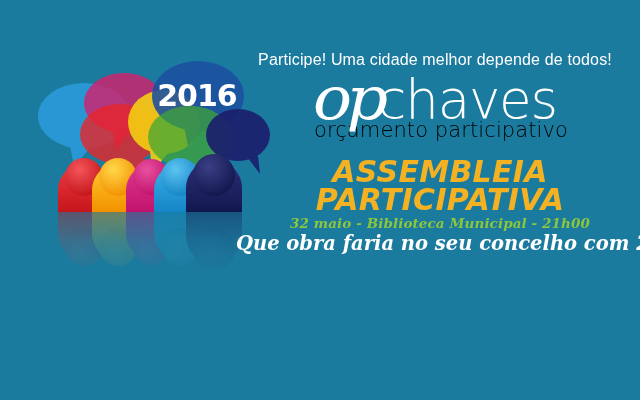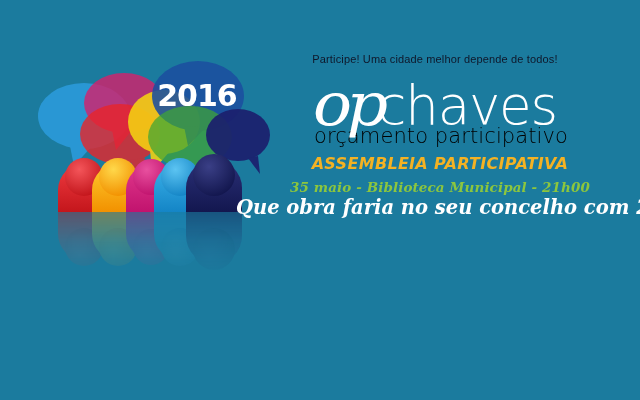--- a/index.html
+++ b/index.html
@@ -31,25 +31,25 @@
   
   #textblock {
     position: absolute;
     left: 230px;
     top: 52px;
     width: 410px;
     text-align: center;
   }
 
   .tagline {
-    color: #0f172a;
-    font-size: 11px;
+    color: #ffffff;
+    font-size: 16px;
     letter-spacing: 0.15px;
     line-height: 15px;
-    margin: 0 0 6px 0;
+    margin: 0 0 0 0;
     font-weight: 400;
   }
 
   .logo-row {
     margin: 0;
     line-height: 1;
     height: 52px;
     white-space: nowrap;
   }
   .logo-op {
@@ -82,24 +82,24 @@
     font-size: 21px;
     letter-spacing: 0.1px;
     line-height: 24px;
     margin: -1px 0 2px 12px;
   }
 
   .assembly {
     font-family: "DejaVu Sans", sans-serif;
     font-style: italic;
     font-weight: bold;
-    font-size: 16px;
+    font-size: 30px;
     letter-spacing: 0.3px;
     line-height: 28px;
-    margin: 2px 0 0 10px;
+    margin: 16px 0 0 10px;
     color: #f4b223;
   }
 
   .dateline {
     font-family: "DejaVu Serif", serif;
     font-style: italic;
     font-weight: bold;
     font-size: 13.5px;
     line-height: 18px;
     letter-spacing: 0.1px;
@@ -287,20 +287,20 @@
     <p class="tagline">Participe! Uma cidade melhor depende de todos!</p>
 
     <div class="logo-row">
       <span class="logo-op">op</span><span class="logo-chaves">chaves</span>
     </div>
 
     <p class="subtitle">orçamento participativo</p>
 
     <p class="assembly">ASSEMBLEIA PARTICIPATIVA</p>
 
-    <p class="dateline">35 maio - Biblioteca Municipal - 21h00</p>
+    <p class="dateline">32 maio - Biblioteca Municipal - 21h00</p>
 
     <p class="question">Que obra faria no seu concelho com 250 000€ ?</p>
 
 
   </div>
 
 </div>
 
 </body></html>

